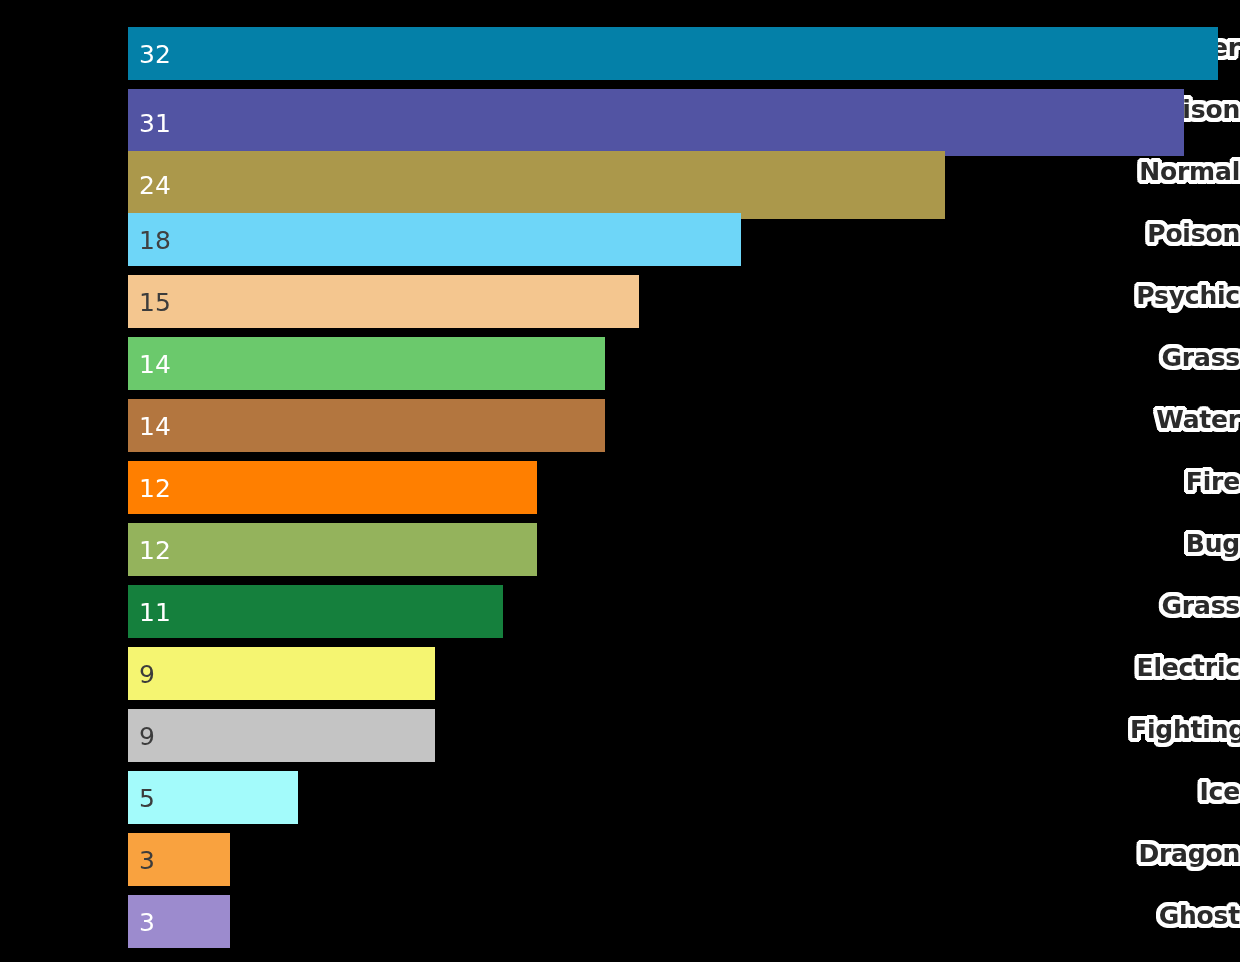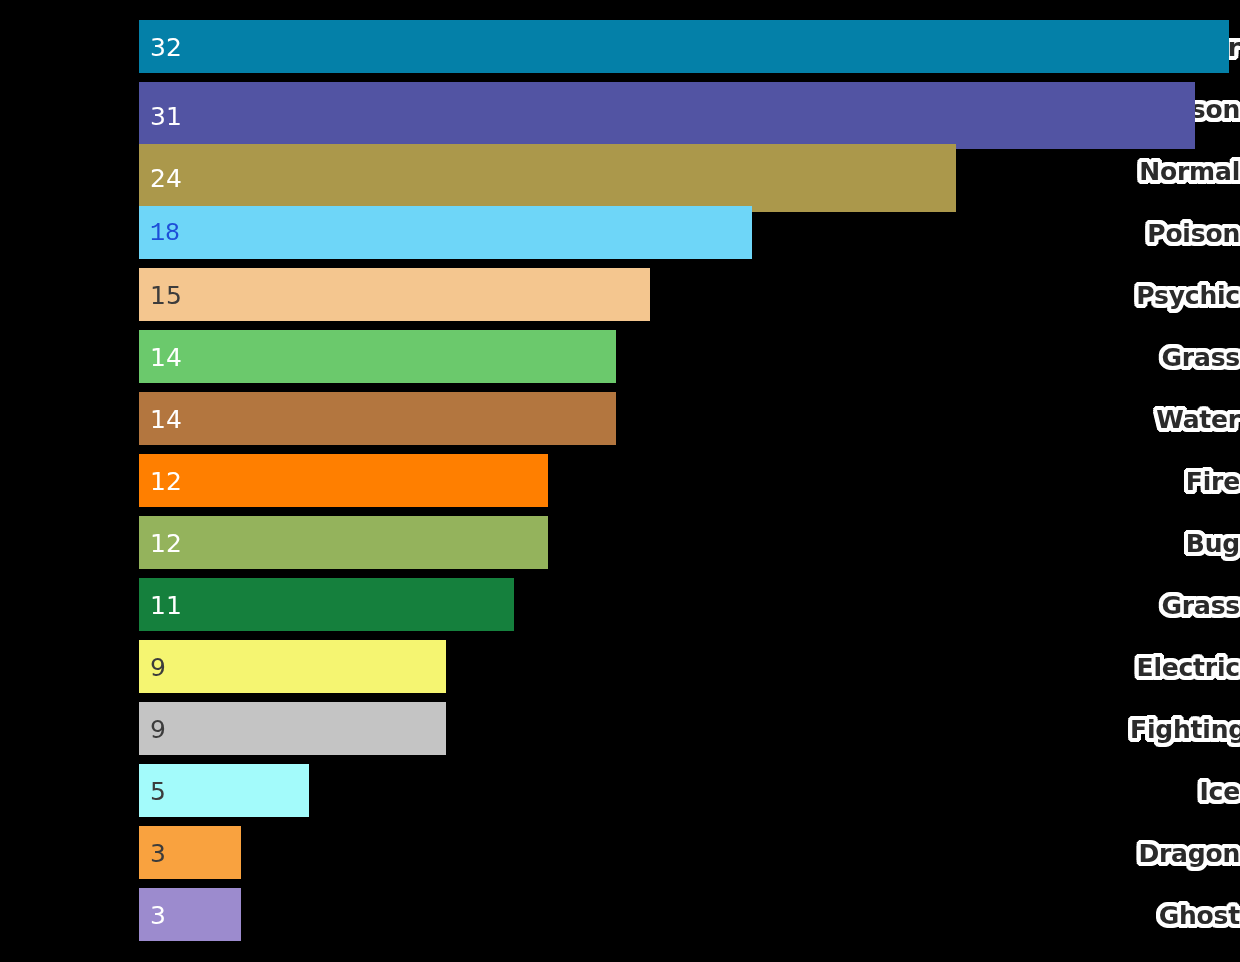--- a/index.html
+++ b/index.html
@@ -52,22 +52,21 @@
        0   -4px 0 #ffffff,  0    4px 0 #ffffff,
       -2px -4px 0 #ffffff,  2px -4px 0 #ffffff,
       -2px  4px 0 #ffffff,  2px  4px 0 #ffffff,
       -4px -2px 0 #ffffff,  4px -2px 0 #ffffff,
       -4px  2px 0 #ffffff,  4px  2px 0 #ffffff;
   }
 
   .bar-wrap {
     position: absolute;
     left: 128px;
-    top: 0;
-    margin-left: 11px;
+    top: 7px;
   }
 
   .bar {
     position: relative;
     height: 100%;
     box-sizing: border-box;
   }
 
   .bar-value {
     position: absolute;
@@ -109,21 +108,21 @@
       <div class="bar-wrap" style="left: 128px; height: 68px; width: 817px;">
         <div class="bar" style="background: rgb(171, 152, 75);">
           <span class="bar-value on-dark" style="color: rgb(255, 255, 255);">24</span>
         </div>
       </div>
     </div>
     <div class="bar-row" style="top: 206px; height: 53px;">
       <div class="type-label">Poison</div>
       <div class="bar-wrap" style="left: 128px; height: 53px; width: 613px;">
         <div class="bar" style="background: rgb(110, 214, 248);">
-          <span class="bar-value on-light" style="color: #1d4ed8; font-family: Liberation Mono, monospace;">18</span>
+          <span class="bar-value on-light" style="color: #404040;">18</span>
         </div>
       </div>
     </div>
     <div class="bar-row" style="top: 268px; height: 53px;">
       <div class="type-label">Psychic</div>
       <div class="bar-wrap" style="left: 128px; height: 53px; width: 511px; text-align: right;">
         <div class="bar" style="background: rgb(244, 198, 143);">
           <span class="bar-value on-light" style="color: rgb(60, 60, 60);">15</span>
         </div>
       </div>

